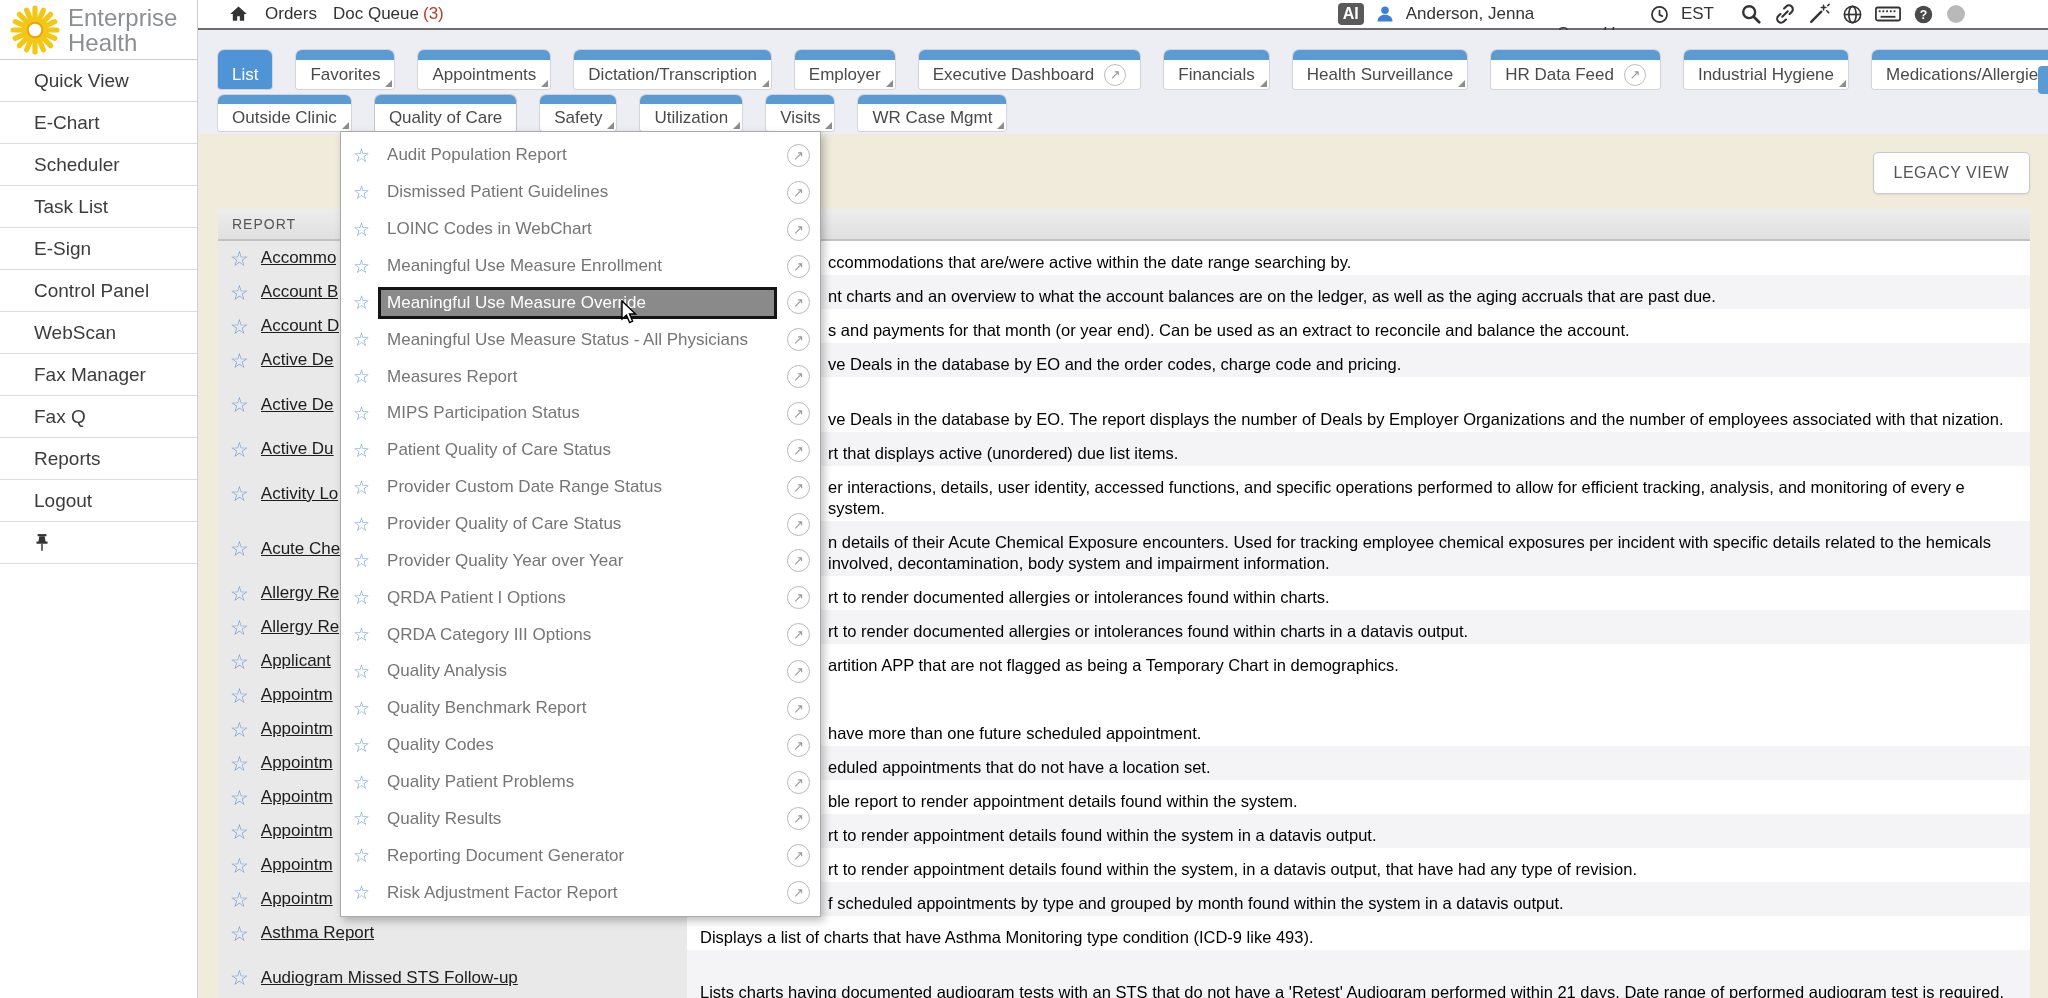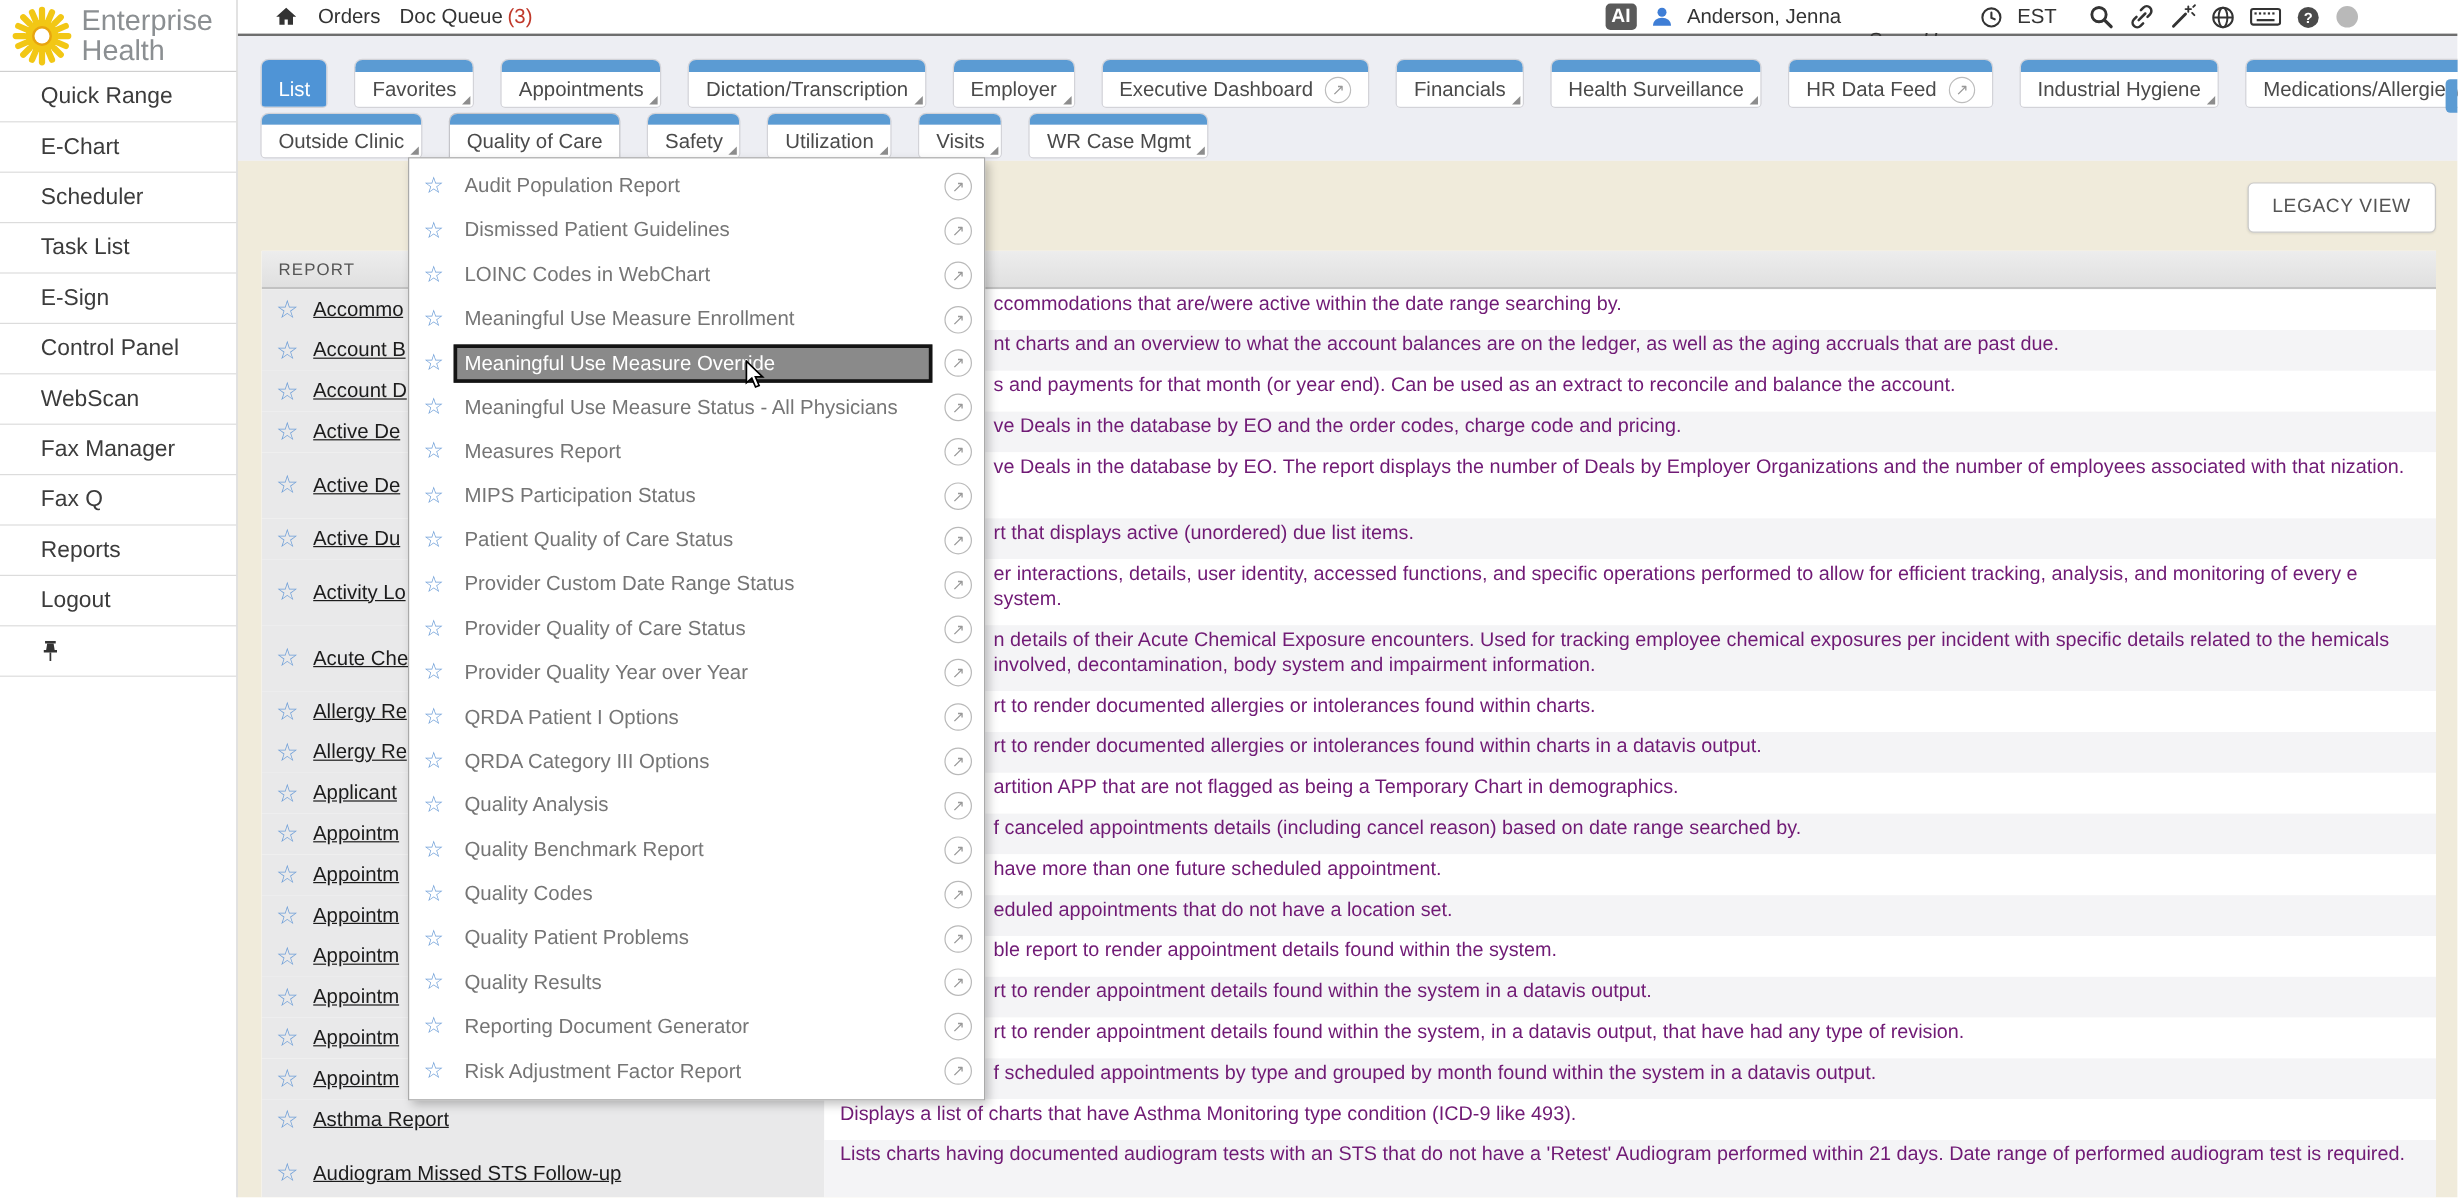--- a/index.html
+++ b/index.html
@@ -44,21 +44,21 @@
   .legacy-btn { position:absolute; top:18px; right:18px; background:#fff; border:1px solid #c9c9c9; border-radius:5px; padding:11px 20px; font-size:16px; color:#555; letter-spacing:.5px; cursor:pointer; box-shadow:0 1px 2px rgba(0,0,0,.08); }
 
   .report-table { position:absolute; left:20px; right:18px; top:75px; bottom:0; background:#fff; overflow:hidden; }
   .thead { height:32px; background:linear-gradient(#ededed,#e0e0e0); border-bottom:2px solid #c2c2c2; display:flex; align-items:center; padding-left:14px; font-size:14px; color:#555; letter-spacing:1px; }
   .report-rows { position:absolute; top:32px; left:0; right:0; bottom:0; overflow:hidden; }
   .row { display:flex; height:34px; }
   .row.tall { height:55px; }
   .name-cell { flex:0 0 469px; background:#e9e9ea; display:flex; align-items:center; padding-left:12px; gap:12px; }
   .star { color:#6f9fd8; font-size:21px; line-height:1; flex:0 0 auto; }
   .rpt-link { font-size:17px; color:#1c1c1c; text-decoration:underline; white-space:nowrap; overflow:hidden; cursor:pointer; }
-  .desc-cell { flex:1; display:flex; align-items:flex-start; padding:2px 12px 2px 13px; font-size:16.5px; color:#701a75; line-height:21px; background:#fff; overflow:hidden; }
+  .desc-cell { flex:1; display:flex; align-items:flex-end; padding:2px 12px 2px 13px; font-size:16.5px; color:#000000; line-height:21px; background:#fff; overflow:hidden; }
   .row.covered .desc-cell { padding-left:141px; }
   .report-rows .row:nth-child(even) .desc-cell { background:#f4f4f6; }
 
   
   .dropdown { position:absolute; left:340px; top:131px; width:481px; height:786px; background:#fff; border:1px solid #aaa; box-shadow:3px 4px 8px rgba(0,0,0,.25); z-index:50; display:flex; flex-direction:column; padding:5px 0; }
   .dd-item { flex:1; display:flex; align-items:center; padding:0 10px 0 12px; cursor:pointer; }
   .dd-item .star { font-size:19px; }
   .dd-label { flex:1; margin:0 10px 0 8px; padding:3px 6px; border:3px solid transparent; font-size:17px; color:#757575; white-space:nowrap; overflow:hidden; }
   .dd-item.highlighted .dd-label { background:#8a8a8a; color:#fff; border-color:#141414; }
   .dd-arrow { flex:0 0 auto; width:23px; height:23px; border:1px solid #b9b9b9; border-radius:50%; color:#999; font-size:13px; display:flex; align-items:center; justify-content:center; }
@@ -100,21 +100,21 @@
       </svg>
     </span>
     <div class="logo-text">
       <div>Enterprise</div>
       <div>Health</div>
     </div>
   </div>
   <div>
 
       <div class="side-item">
-        <span>Quick Range</span>
+        <span>Quick View</span>
       </div>
 
       <div class="side-item">
         <span>E-Chart</span>
       </div>
 
 
       <div class="side-item">
         <span>Scheduler</span>
       </div>
@@ -523,23 +523,20 @@
             <div class="desc-cell">
               <span>artition APP that are not flagged as being a Temporary Chart in demographics.</span>
             </div>
           </div>
 
           <div class="row covered">
             <div class="name-cell">
               <span class="star">☆</span>
               <span class="rpt-link">Appointm</span>
             </div>
-            <div class="desc-cell">
-              <span>f canceled appointments details (including cancel reason) based on date range searched by.</span>
-            </div>
           </div>
 
           <div class="row covered">
             <div class="name-cell">
               <span class="star">☆</span>
               <span class="rpt-link">Appointm</span>
             </div>
             <div class="desc-cell">
               <span>have more than one future scheduled appointment.</span>
             </div>

